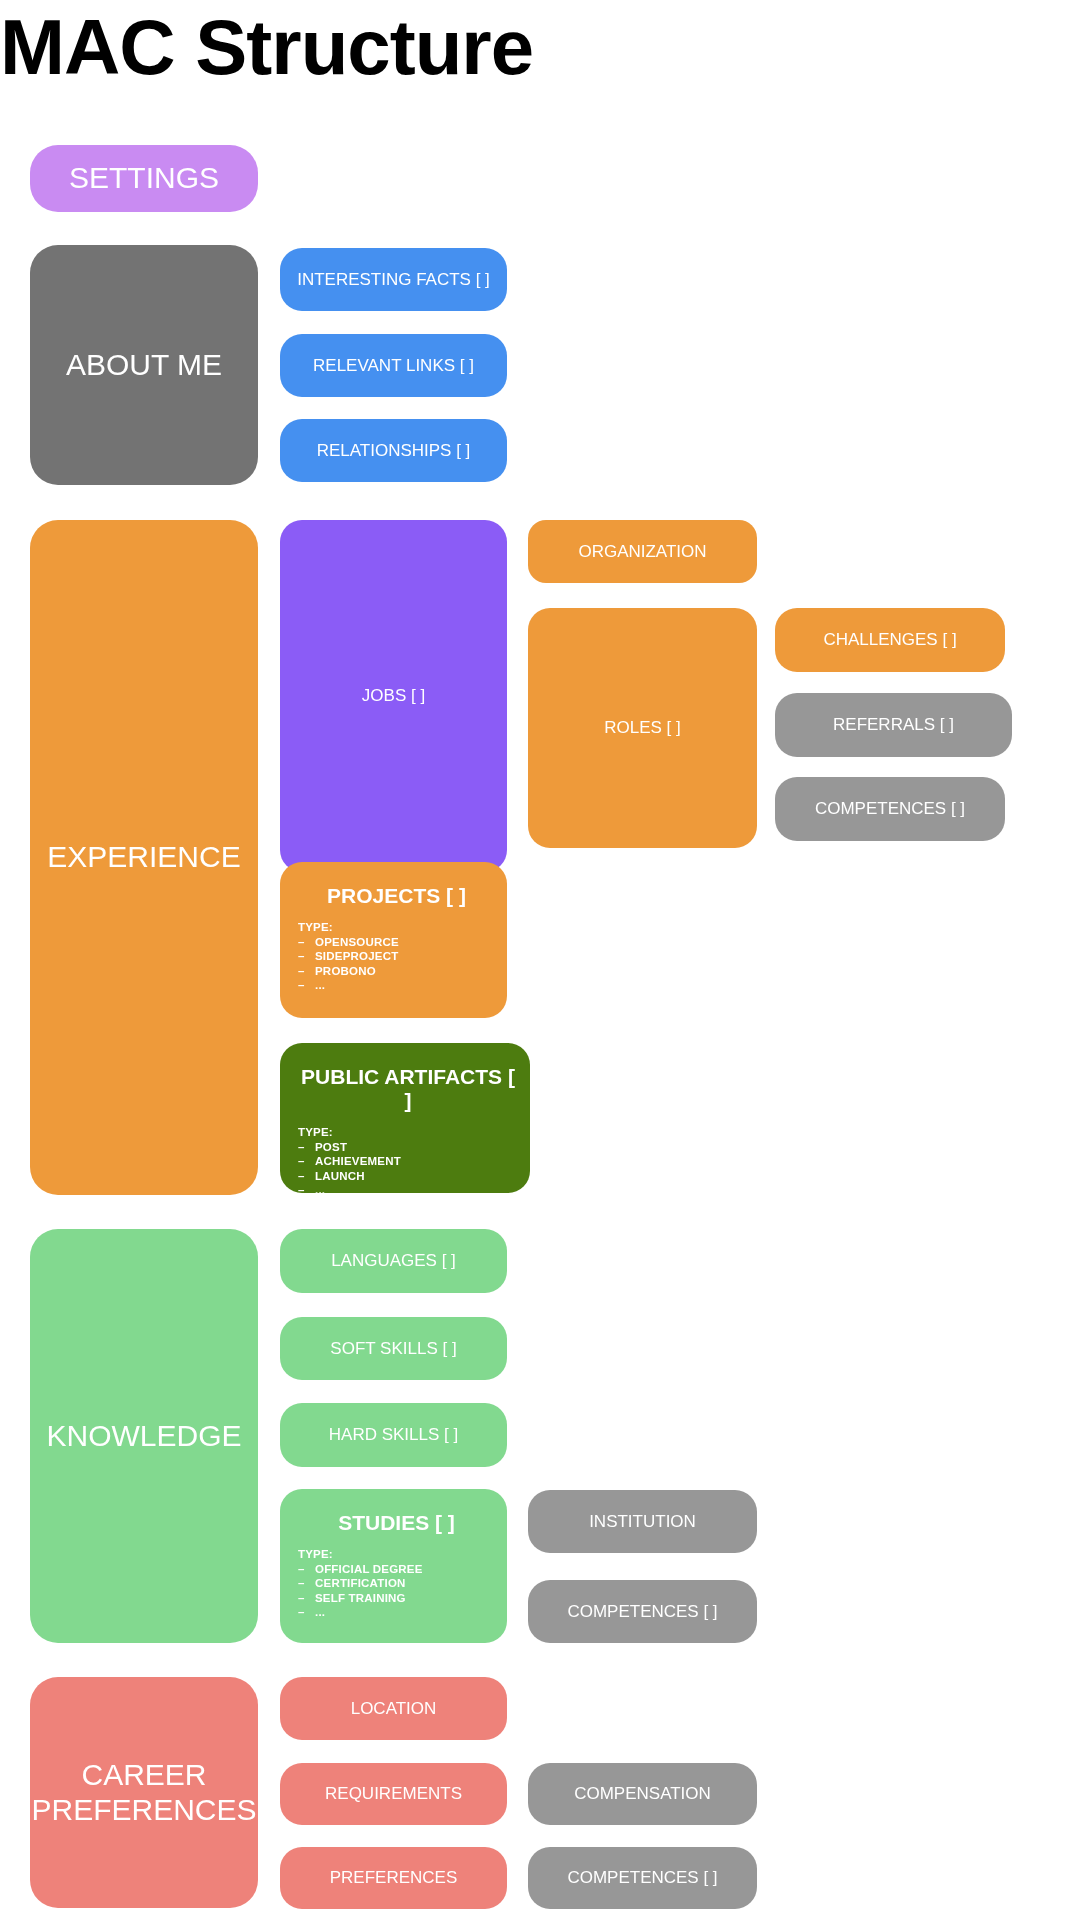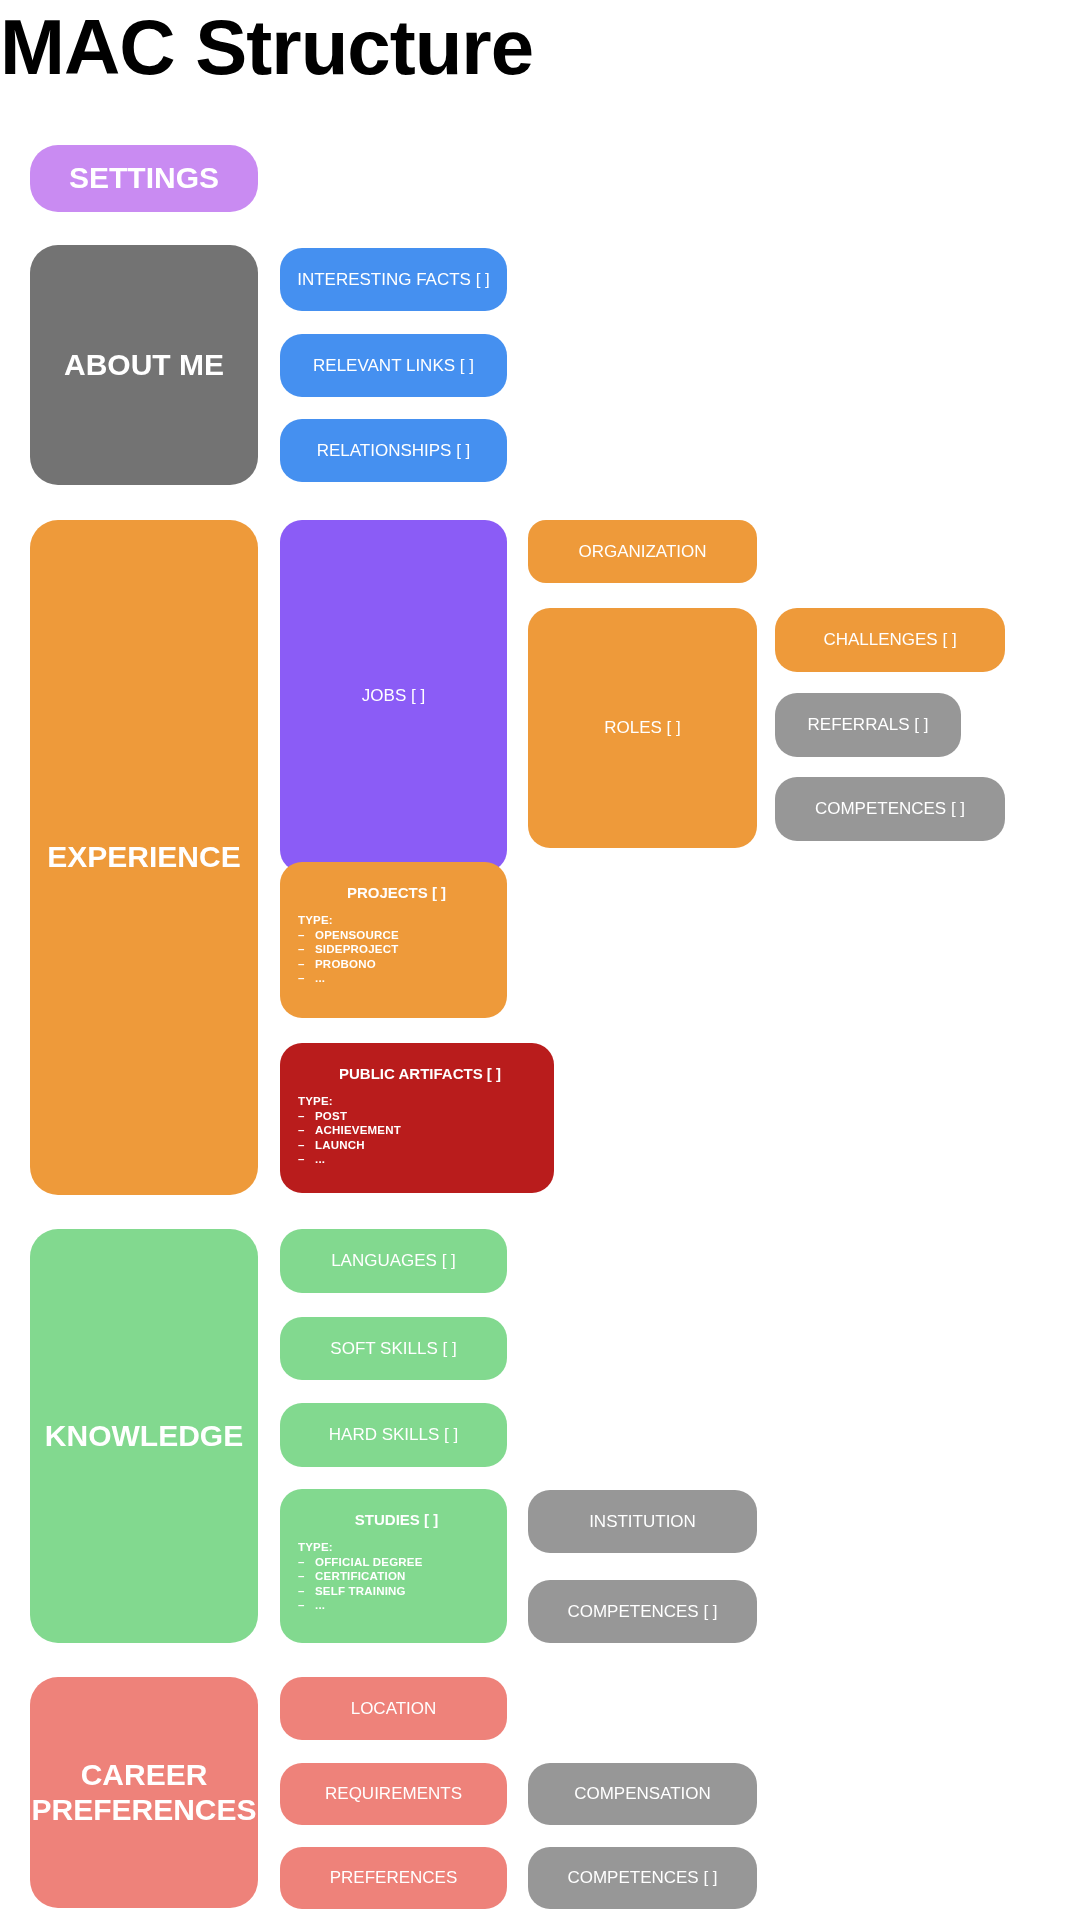--- a/index.html
+++ b/index.html
@@ -8,27 +8,27 @@
     font-family:"Liberation Sans","DejaVu Sans",sans-serif;overflow:hidden;
   }
   .page-title{
     position:absolute;left:0;top:2px;width:100%;text-align:left;
     font-size:78px;font-weight:800;color:#000000;letter-spacing:-1px;
   }
   .box{
     position:absolute;color:#ffffff;display:flex;align-items:center;justify-content:center;
     text-align:center;box-sizing:border-box;
   }
-  .big{border-radius:28px;font-size:30px;font-weight:700;line-height:1.15;padding:0 10px;}
+  .big{border-radius:28px;font-size:30px;font-weight:400;line-height:1.15;padding:0 10px;}
   .small{border-radius:22px;font-size:17px;font-weight:400;padding:0 8px;}
   .type-box{
     position:absolute;color:#ffffff;border-radius:22px;box-sizing:border-box;
     padding:16px 12px 10px 18px;text-align:center;
   }
-  .type-title{font-size:15px;font-weight:700;margin:6px 0 12px 0;}
+  .type-title{font-size:21px;font-weight:700;margin:6px 0 12px 0;}
   .type-list{text-align:left;font-size:11.5px;font-weight:700;line-height:14.5px;letter-spacing:0.2px;}
   .type-row{display:flex;}
   .type-row .bullet{width:17px;flex:0 0 17px;}
 </style>
 </head>
 <body>
 
 <div class="canvas">
 
   <div class="page-title">MAC Structure</div>
@@ -58,21 +58,21 @@
   </div>
   <div class="box small" style="left: 528px; top: 520px; width: 229px; height: 63px; background-color: rgb(238, 154, 58); border-radius: 18px;">
     <span>ORGANIZATION</span>
   </div>
   <div class="box small" style="left: 528px; top: 608px; width: 229px; height: 240px; background-color: rgb(238, 154, 58);">
     <span>ROLES [ ]</span>
   </div>
   <div class="box small" style="left: 775px; top: 608px; width: 230px; height: 64px; background-color: rgb(238, 154, 58);">
     <span>CHALLENGES [ ]</span>
   </div>
-  <div class="box small" style="left: 775px; top: 693px; width: 186px; height: 64px; background-color: rgb(151, 151, 151);">
+  <div class="box small" style="left: 775px; top: 693px; width: 237px; height: 64px; background-color: rgb(151, 151, 151);">
     <span>REFERRALS [ ]</span>
   </div>
   <div class="box small" style="left: 775px; top: 777px; width: 230px; height: 64px; background-color: rgb(151, 151, 151);">
     <span>COMPETENCES [ ]</span>
   </div>
 
   <div class="type-box" style="left: 280px; top: 862px; width: 227px; height: 156px; background-color: rgb(238, 154, 58);">
     <div class="type-title">PROJECTS [ ]</div>
     <div class="type-list">
       <div class="type-row">
@@ -90,21 +90,21 @@
         <span class="bullet">–</span>
         <span>PROBONO</span>
       </div>
       <div class="type-row">
         <span class="bullet">–</span>
         <span>...</span>
       </div>
     </div>
   </div>
 
-  <div class="type-box" style="left: 280px; top: 1043px; width: 274px; height: 150px; background-color: #b91c1c;">
+  <div class="type-box" style="left: 280px; top: 1043px; width: 250px; height: 150px; background-color: #4d7c0f;">
     <div class="type-title">PUBLIC ARTIFACTS [ ]</div>
     <div class="type-list">
       <div class="type-row">
         <span>TYPE:</span>
       </div>
       <div class="type-row">
         <span class="bullet">–</span>
         <span>POST</span>
       </div>
       <div class="type-row">

